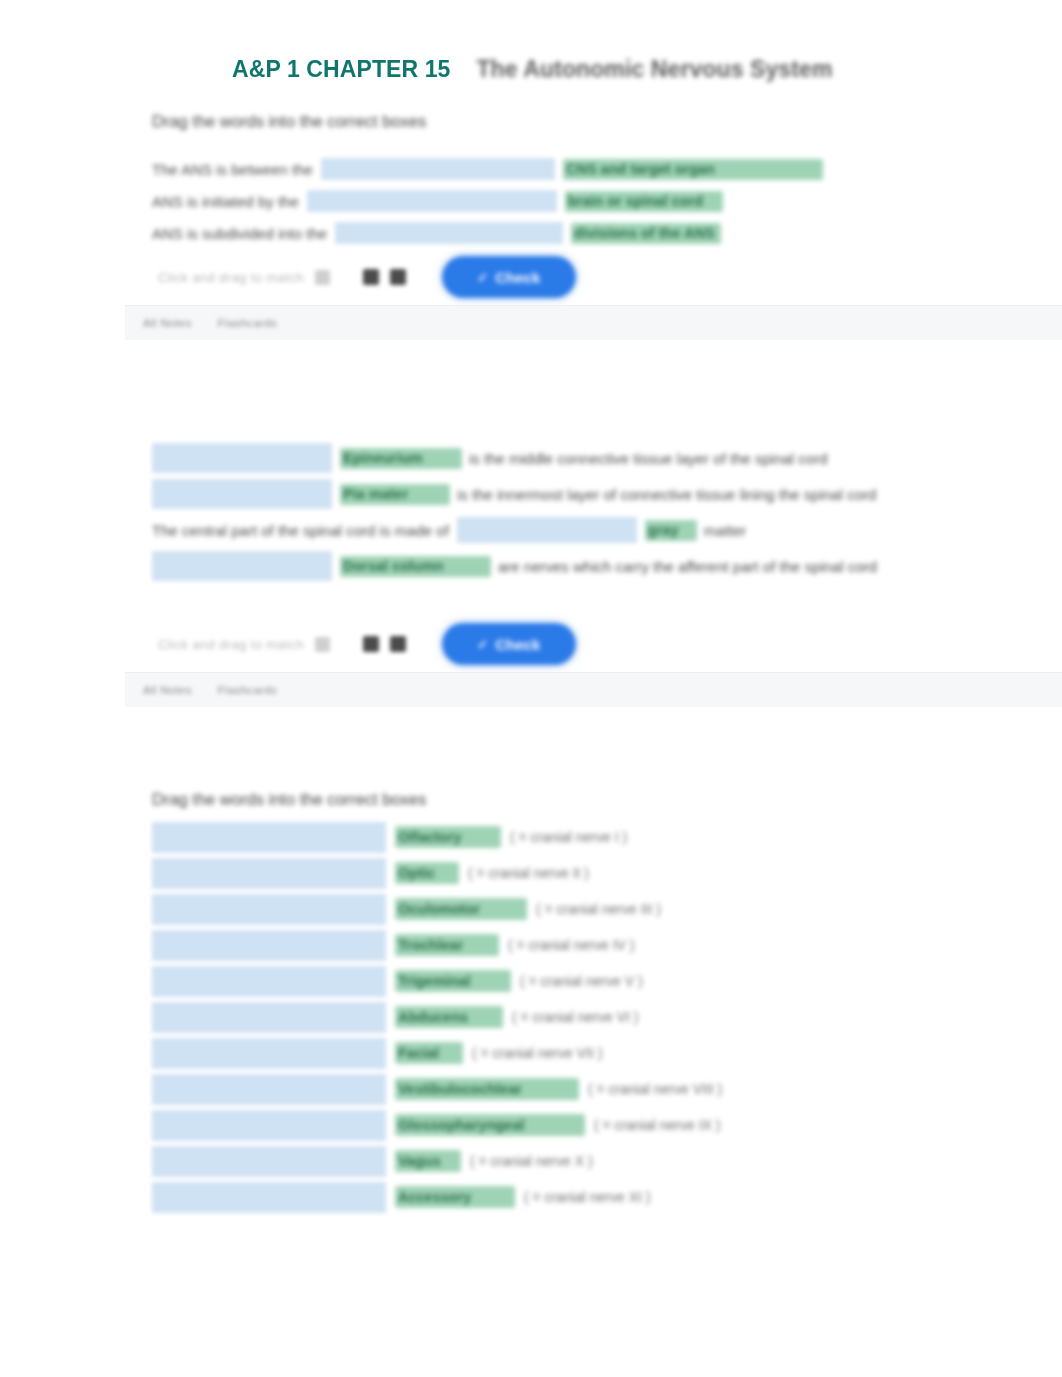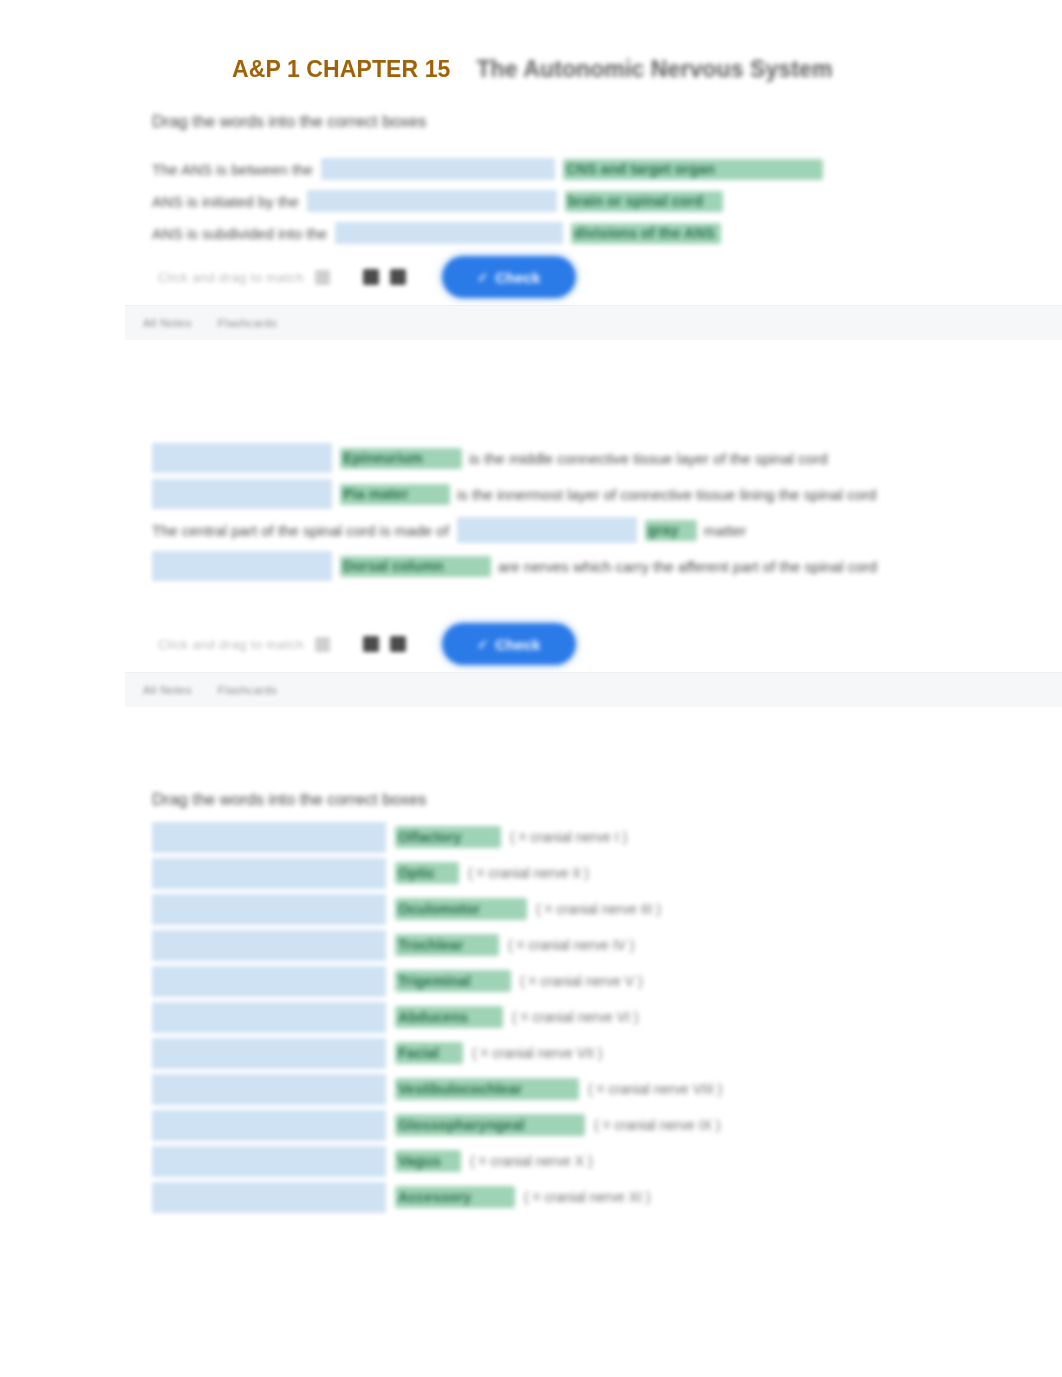--- a/index.html
+++ b/index.html
@@ -21,21 +21,21 @@
   .doc-title {
     position: absolute;
     left: 232px;
     top: 56px;
     font-size: 23px;
     font-weight: 700;
     letter-spacing: 0.1px;
     white-space: nowrap;
     color: #1a1a1a;
   }
-  .doc-title .crisp { color: #a16207; }
+  .doc-title .crisp { color: #0f766e; }
   .doc-title .fuzzy {
     filter: blur(2.6px);
     color: #5d5d5d;
     margin-left: 26px;
     font-weight: 700;
   }
 
   
   .quiz-card {
     position: absolute;

